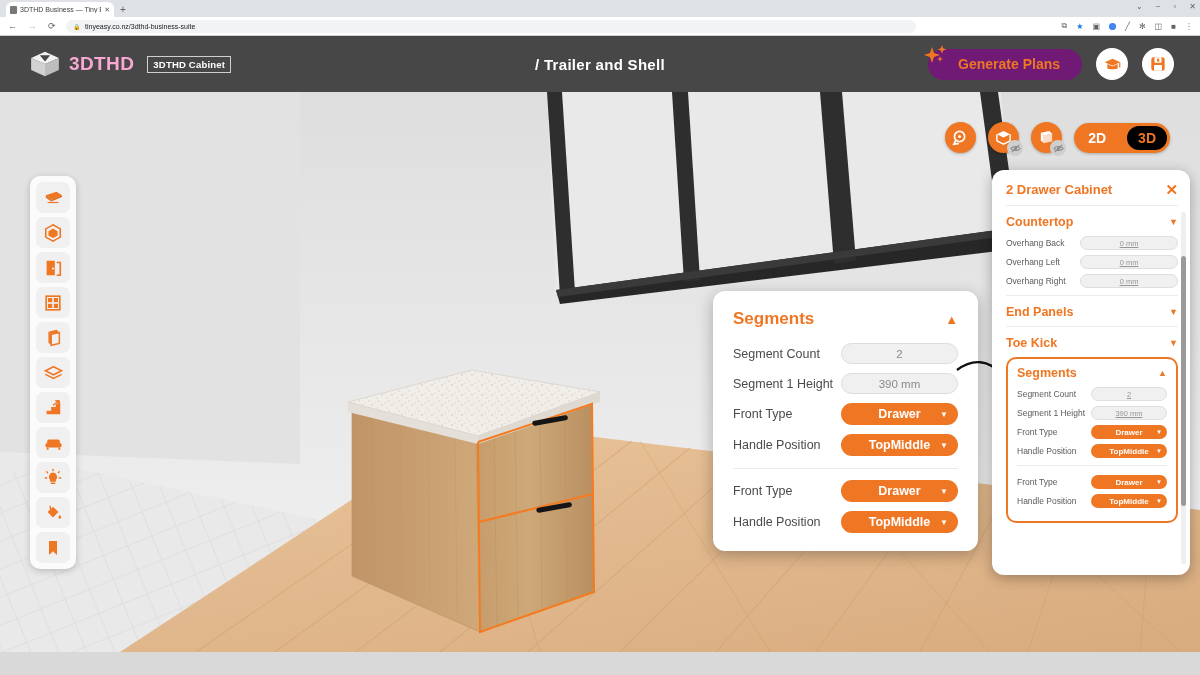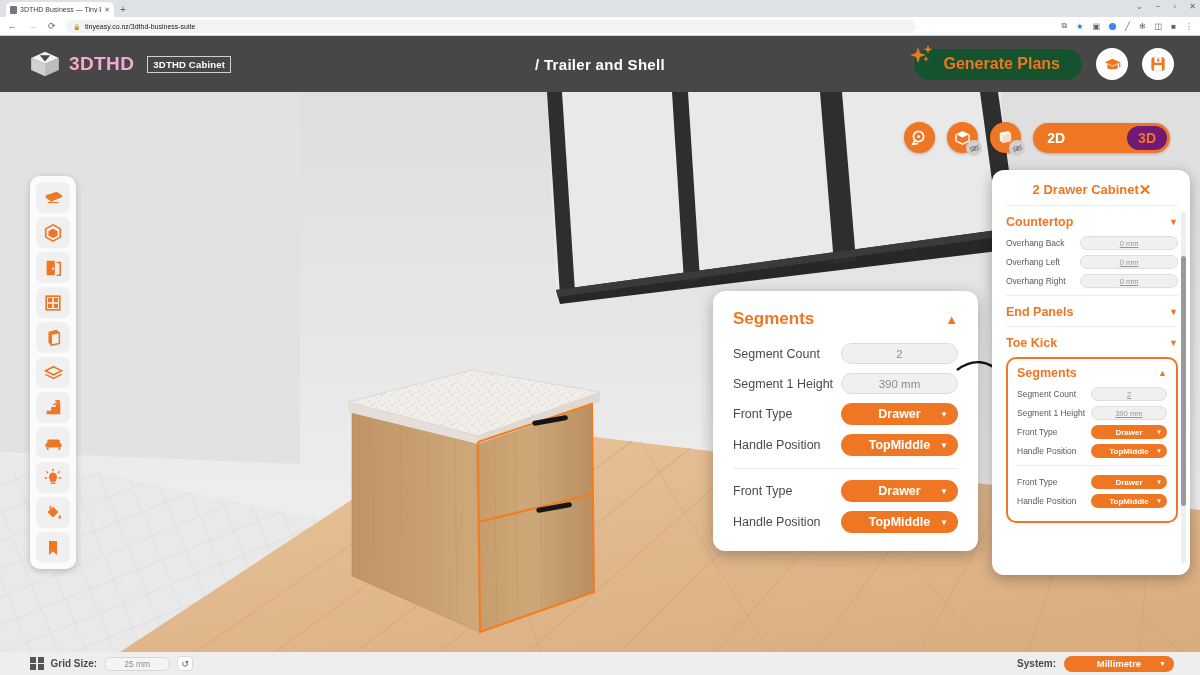--- a/index.html
+++ b/index.html
@@ -73,23 +73,23 @@
     padding: 2px 5px; margin-left: 4px; letter-spacing: .2px;
   }
   .header-title {
     position: absolute; left: 50%; transform: translateX(-50%);
     color: #fff; font-size: 15px; font-weight: bold; letter-spacing: .3px;
   }
   .header-right {
     margin-left: auto; display: flex; align-items: center; gap: 14px; padding-right: 26px;
   }
   .gen-plans {
-    position: relative; background: #14532d; border-radius: 20px;
+    position: relative; background: #701a75; border-radius: 20px;
     height: 31px; padding: 0 22px 0 30px; display: flex; align-items: center;
-    color: #ef7622; font-size: 16px; font-weight: bold; border: none; cursor: pointer;
+    color: #ef7622; font-size: 14px; font-weight: bold; border: none; cursor: pointer;
   }
   .sparkle { position: absolute; left: -7px; top: -6px; width: 28px; height: 28px; }
   .circ-btn {
     width: 32px; height: 32px; border-radius: 50%; background: #fff;
     display: flex; align-items: center; justify-content: center; border: none; cursor: pointer;
   }
 
   
   .viewport {
     position: absolute; top: 92px; left: 0; width: 1200px; height: 560px;
@@ -112,21 +112,21 @@
     align-items: center; justify-content: center;
   }
   .toggle23 {
     display: flex; align-items: center; background: #ef7622; border-radius: 16px;
     height: 30px; padding: 3px; gap: 10px; box-shadow: 0 1px 3px rgba(0,0,0,.25);
   }
   .tg {
     padding: 0 11px; height: 24px; line-height: 24px; border-radius: 13px;
     font-size: 14px; font-weight: bold; color: #fff; cursor: pointer;
   }
-  .tg.active { background: #701a75; color: #ef7622; margin-left: 41px; }
+  .tg.active { background: #000000; color: #ef7622; }
 
   
   .left-tools {
     position: absolute; top: 176px; left: 30px; width: 46px;
     background: #fbfbfb; border-radius: 10px; padding: 6px 0;
     box-shadow: 0 2px 7px rgba(0,0,0,.2); display: flex; flex-direction: column;
     align-items: center; gap: 4px;
   }
   .tool-btn {
     width: 34px; height: 31px; border-radius: 7px; background: #f0f0f0;
@@ -155,21 +155,21 @@
   }
   .sel .caret { position: absolute; right: 10px; font-size: 8px; }
   .divider { height: 1px; background: #eaeaea; margin: 12px 0 11px 0; }
 
   
   .right-panel {
     position: absolute; right: 10px; top: 170px; width: 198px; height: 405px;
     background: #fff; border-radius: 12px; box-shadow: 0 3px 14px rgba(0,0,0,.3);
     padding: 12px 12px 0 14px; overflow: hidden;
   }
-  .rp-head { display: flex; align-items: center; justify-content: center; margin-bottom: 8px; }
+  .rp-head { display: flex; align-items: center; justify-content: space-between; margin-bottom: 8px; }
   .rp-title { color: #ef7622; font-size: 13px; font-weight: bold; }
   .rp-close { color: #ef7622; font-size: 15px; font-weight: bold; cursor: pointer; line-height: 1; }
   .rp-rule { height: 1px; background: #ececec; margin: 7px 0 9px 0; }
   .acc-head {
     display: flex; align-items: center; justify-content: space-between;
     color: #ef7622; font-size: 12.5px; font-weight: bold; cursor: pointer; margin-bottom: 7px;
   }
   .acc-caret { color: #ef7622; font-size: 9px; }
   .rrow { display: flex; align-items: center; margin-bottom: 5px; }
   .rrow-label { font-size: 8.5px; color: #5a5a5a; width: 74px; flex: 0 0 auto; }
@@ -675,34 +675,14 @@
           <span class="caret">▼</span>
         </span>
       </div>
     </div>
 
     <div class="rp-scroll">
       <i></i>
     </div>
   </div>
 
-  <div class="statusbar">
-    <div class="sb-left">
-      <span class="grid-ico">
-          <i></i>
-          <i></i>
-          <i></i>
-          <i></i>
-        </span>
-      <span class="sb-label">Grid Size:</span>
-      <span class="sb-fld">25 mm</span>
-      <span class="sb-reset">↺</span>
-    </div>
-    <div class="sb-right">
-      <span class="sb-label">System:</span>
-      <span class="sb-sel">
-        <span>Millimetre</span>
-        <span class="caret">▼</span>
-      </span>
-    </div>
-  </div>
 
 </div>
 
 </body></html>

